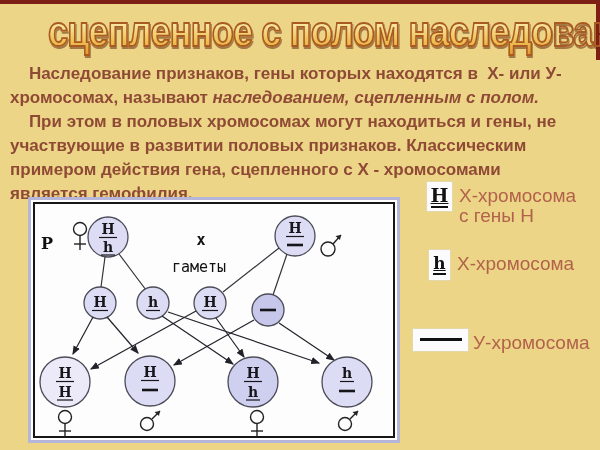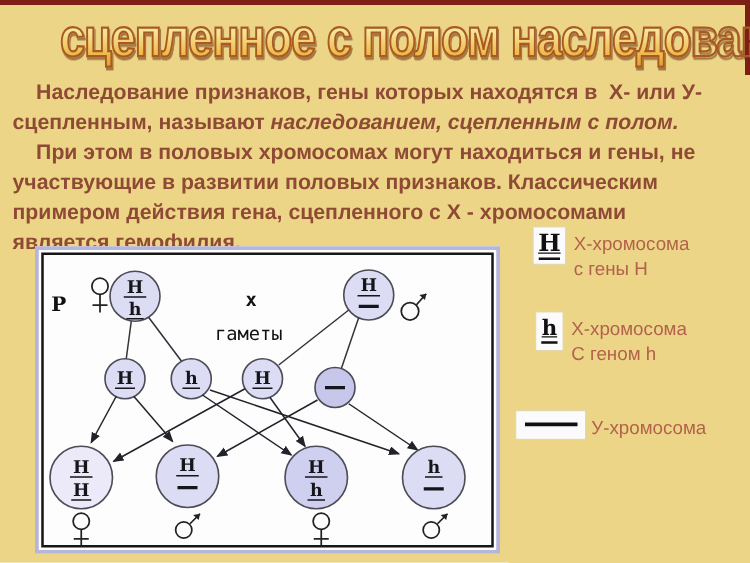--- a/index.html
+++ b/index.html
@@ -60,37 +60,37 @@
     position:absolute; background:#fbfbfd; text-align:center;
     font-family:"DejaVu Serif", serif; font-weight:bold; color:#111;
     box-shadow:0 0 0 1px #e3d8ac;
   }
   .legend-chip .sym{display:inline-block; line-height:1.05; border-bottom:2px solid #111; text-decoration:underline;}
   #legend-chip-1{left:427px; top:182px; width:25px; height:29px; font-size:19px; padding-top:2px; box-sizing:border-box;}
   #legend-chip-2{left:429px; top:250px; width:21px; height:30px; font-size:17px; padding-top:3px; box-sizing:border-box;}
   #legend-chip-3{left:413px; top:329px; width:55px; height:22px;}
   #legend-chip-3 .dash{margin:9px auto 0 auto; width:42px; height:3px; background:#111;}
   .legend-label{
-    position:absolute; font-size:15px; line-height:20px; color:#b2624c; white-space:pre;
+    position:absolute; font-size:19px; line-height:20px; color:#b2624c; white-space:pre;
   }
   #legend-label-1{left:459px; top:186px;}
   #legend-label-2{left:457px; top:254px;}
   #legend-label-3{left:473px; top:333px;}
 </style>
 </head>
 <body>
 
 <div id="slide">
   <div id="top-border"></div>
   <div id="right-border"></div>
 
   <div id="title">сцепленное с полом наследование</div>
 
   <div id="body-text"><span>    Наследование признаков, гены которых находятся в  Х- или У-
-сцепленным, называют </span><span class="ital">наследованием, сцепленным с полом.</span><span>
+хромосомах, называют </span><span class="ital">наследованием, сцепленным с полом.</span><span>
     При этом в половых хромосомах могут находиться и гены, не
 участвующие в развитии половых признаков. Классическим
 примером действия гена, сцепленного с Х - хромосомами
 является гемофилия.</span></div>
 
   <div id="diagram-box">
     <div id="diagram-inner">
       <svg width="362" height="236" viewBox="0 0 362 236">
         <defs>
           <marker id="ah" markerWidth="9" markerHeight="8" refX="6.5" refY="3" orient="auto">
@@ -216,19 +216,19 @@
   </div>
 
   <div id="legend-chip-1" class="legend-chip">
     <span class="sym">H</span>
   </div>
   <div id="legend-label-1" class="legend-label"><span>Х-хромосома</span><br><span>с гены Н</span></div>
 
   <div id="legend-chip-2" class="legend-chip">
     <span class="sym">h</span>
   </div>
-  <div id="legend-label-2" class="legend-label"><span>Х-хромосома</span><br><span>С геном h</span></div>
+  <div id="legend-label-2" class="legend-label"><span>Х-хромосома</span><br></div>
 
   <div id="legend-chip-3" class="legend-chip">
     <div class="dash"></div>
   </div>
   <div id="legend-label-3" class="legend-label"><span>У-хромосома</span></div>
 </div>
 
 </body></html>

